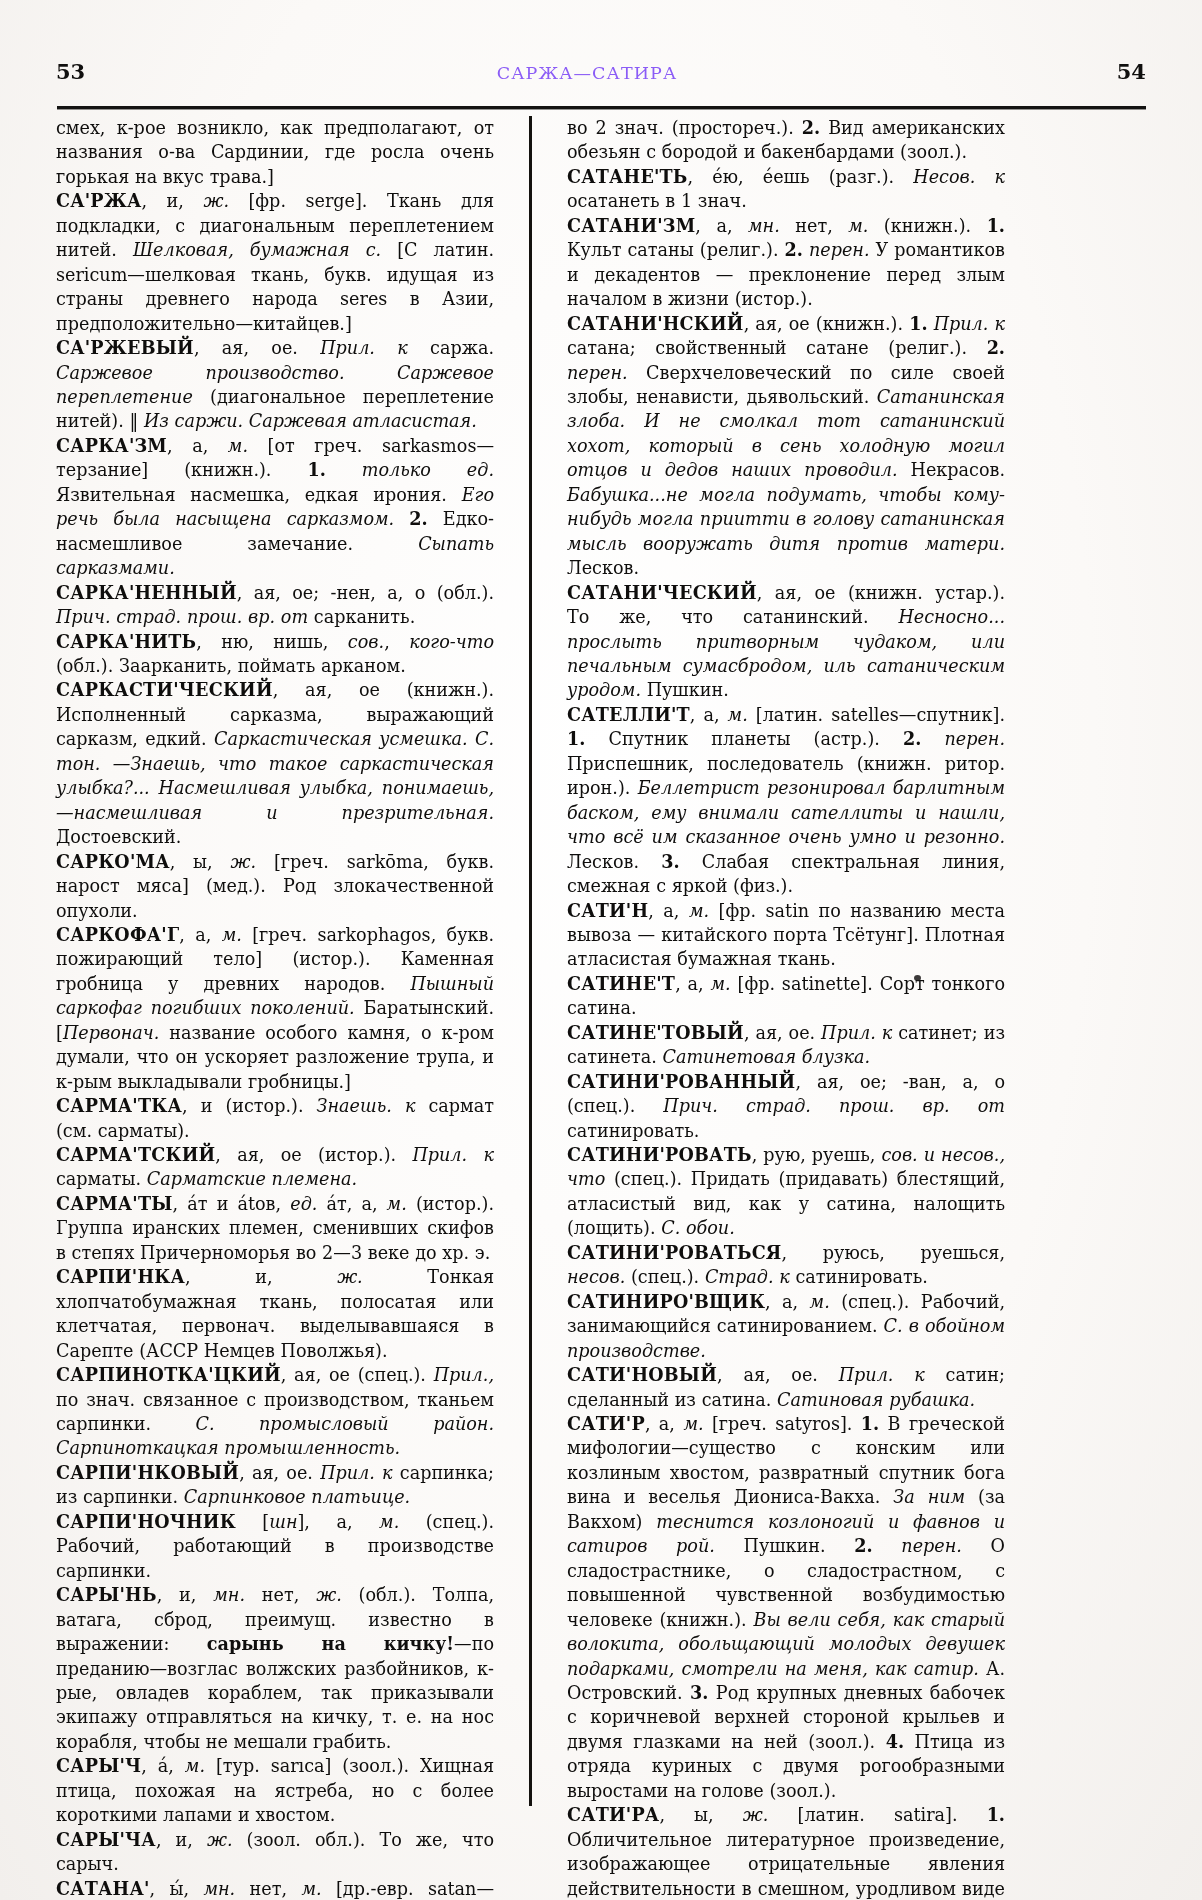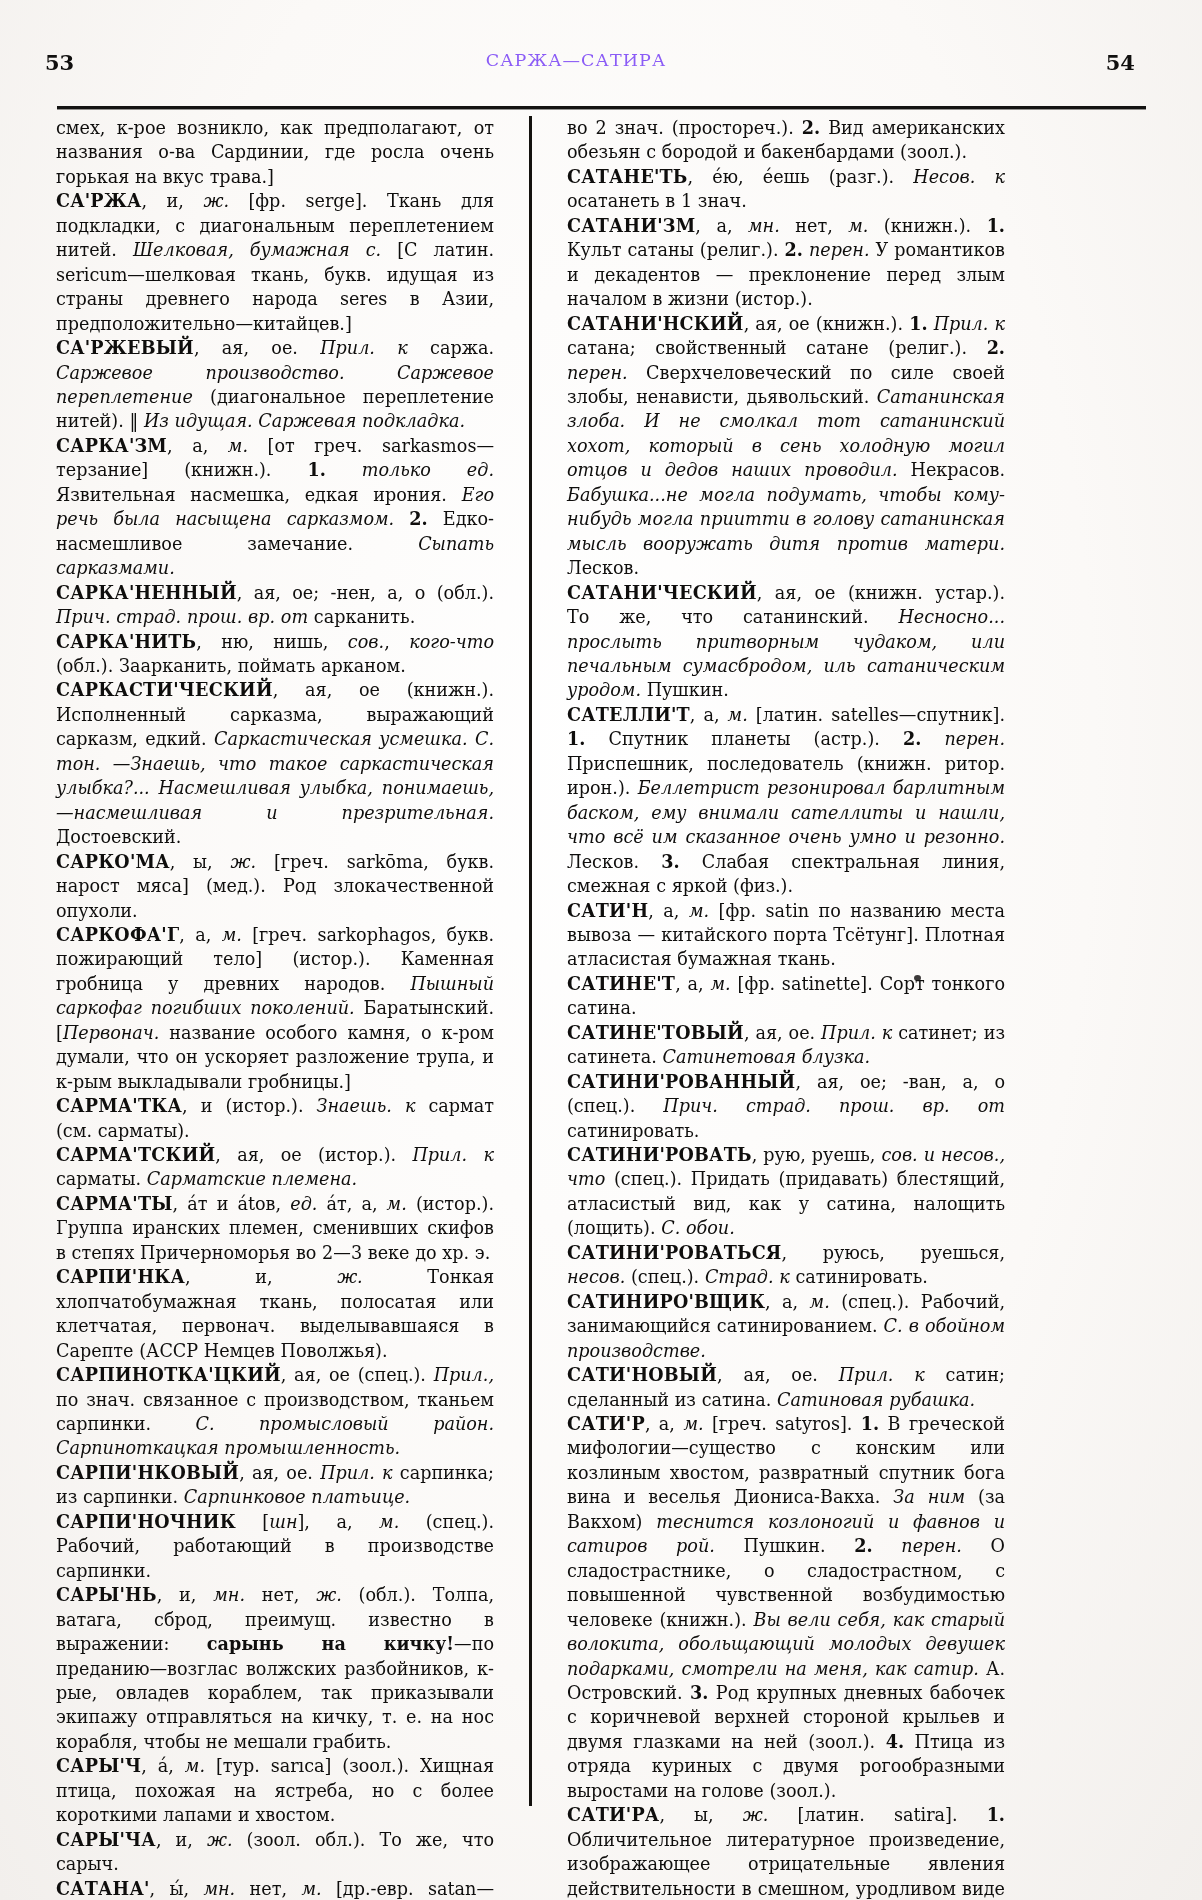--- a/index.html
+++ b/index.html
@@ -25,25 +25,26 @@
   .page {
     position: absolute;
     left: 0; top: 0;
     width: 1202px;
     height: 1900px;
   }
 
   
   .header {
     position: absolute;
-    left: 45px;
+    left: 56px;
     top: 52px;
     width: 1090px;
     height: 30px;
     display: flex;
+    align-items: flex-end;
     justify-content: space-between;
   }
   .folio {
     font-family: "DejaVu Serif", "Liberation Serif", serif;
     font-weight: 700;
     font-size: 21px;
     letter-spacing: 0px;
     line-height: 1;
     color: #100f0e;
   }
@@ -148,21 +149,21 @@
     <span class="folio">54</span>
   </div>
 
   <div class="rule-top"></div>
 
   <div class="columns">
 
     <div class="col col-left body-text" id="col-left">
         <p class="cont">смех, к-рое возникло, как предполагают, от названия о-ва Сардинии, где росла очень горькая на вкус трава.]</p>
         <p class="entry"><b class="hw">СА'РЖА</b>, и, <i>ж.</i> [фр. serge]. Ткань для подкладки, с диагональным переплетением нитей. <i>Шелковая, бумажная с.</i> [С латин. sericum—шелковая ткань, букв. идущая из страны древнего народа seres в Азии, предположительно—китайцев.]</p>
-        <p class="entry"><b class="hw">СА'РЖЕВЫЙ</b>, ая, ое. <i>Прил. к</i> саржа. <i>Саржевое производство. Саржевое переплетение</i> (диагональное переплетение нитей). ‖ <i>Из идущая. Саржевая подкладка.</i></p>
+        <p class="entry"><b class="hw">СА'РЖЕВЫЙ</b>, ая, ое. <i>Прил. к</i> саржа. <i>Саржевое производство. Саржевое переплетение</i> (диагональное переплетение нитей). ‖ <i>Из саржи. Саржевая атласистая.</i></p>
         <p class="entry"><b class="hw">САРКА'ЗМ</b>, а, <i>м.</i> [от греч. sarkasmos—терзание] (книжн.). <b>1.</b> <i>только ед.</i> Язвительная насмешка, едкая ирония. <i>Его речь была насыщена сарказмом.</i> <b>2.</b> Едко-насмешливое замечание. <i>Сыпать сарказмами.</i></p>
         <p class="entry"><b class="hw">САРКА'НЕННЫЙ</b>, ая, ое; -нен, а, о (обл.). <i>Прич. страд. прош. вр. от</i> сарканить.</p>
         <p class="entry"><b class="hw">САРКА'НИТЬ</b>, ню, нишь, <i>сов.</i>, <i>кого-что</i> (обл.). Заарканить, поймать арканом.</p>
         <p class="entry"><b class="hw">САРКАСТИ'ЧЕСКИЙ</b>, ая, ое (книжн.). Исполненный сарказма, выражающий сарказм, едкий. <i>Саркастическая усмешка. С. тон. —Знаешь, что такое саркастическая улыбка?... Насмешливая улыбка, понимаешь,—насмешливая и презрительная.</i> Достоевский.</p>
         <p class="entry"><b class="hw">САРКО'МА</b>, ы, <i>ж.</i> [греч. sarkōma, букв. нарост мяса] (мед.). Род злокачественной опухоли.</p>
         <p class="entry"><b class="hw">САРКОФА'Г</b>, а, <i>м.</i> [греч. sarkophagos, букв. пожирающий тело] (истор.). Каменная гробница у древних народов. <i>Пышный саркофаг погибших поколений.</i> Баратынский. [<i>Первонач.</i> название особого камня, о к-ром думали, что он ускоряет разложение трупа, и к-рым выкладывали гробницы.]</p>
         <p class="entry"><b class="hw">САРМА'ТКА</b>, и (истор.). <i>Знаешь. к</i> сармат (см. сарматы).</p>
         <p class="entry"><b class="hw">САРМА'ТСКИЙ</b>, ая, ое (истор.). <i>Прил. к</i> сарматы. <i>Сарматские племена.</i></p>
         <p class="entry"><b class="hw">САРМА'ТЫ</b>, áт и átов, <i>ед.</i> áт, а, <i>м.</i> (истор.). Группа иранских племен, сменивших скифов в степях Причерноморья во 2—3 веке до хр. э.</p>
         <p class="entry"><b class="hw">САРПИ'НКА</b>, и, <i>ж.</i> Тонкая хлопчатобумажная ткань, полосатая или клетчатая, первонач. выделывавшаяся в Сарепте (АССР Немцев Поволжья).</p>

